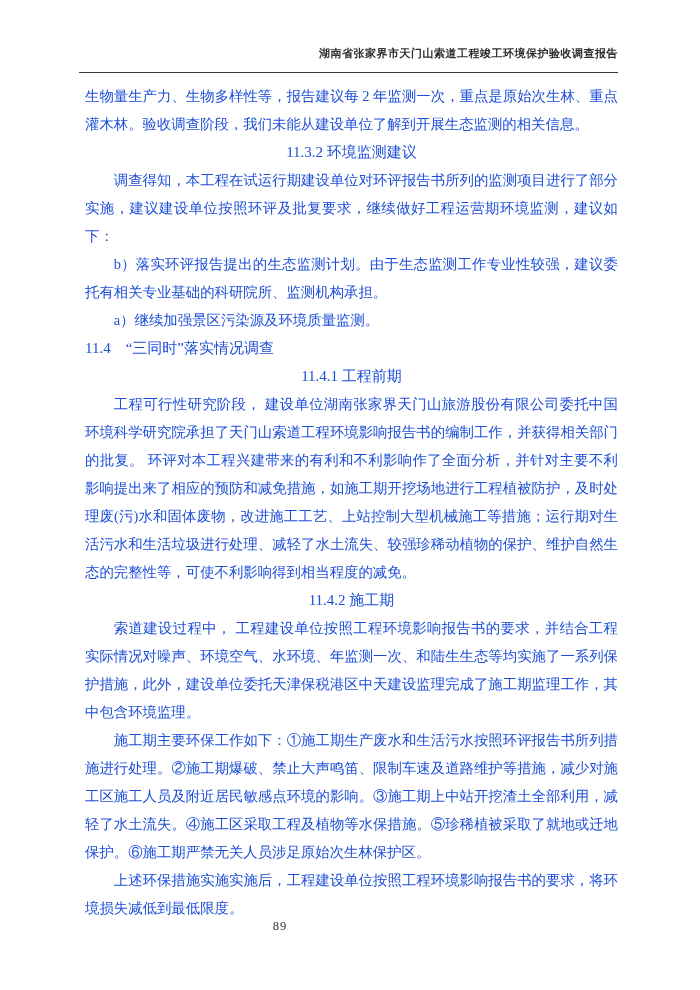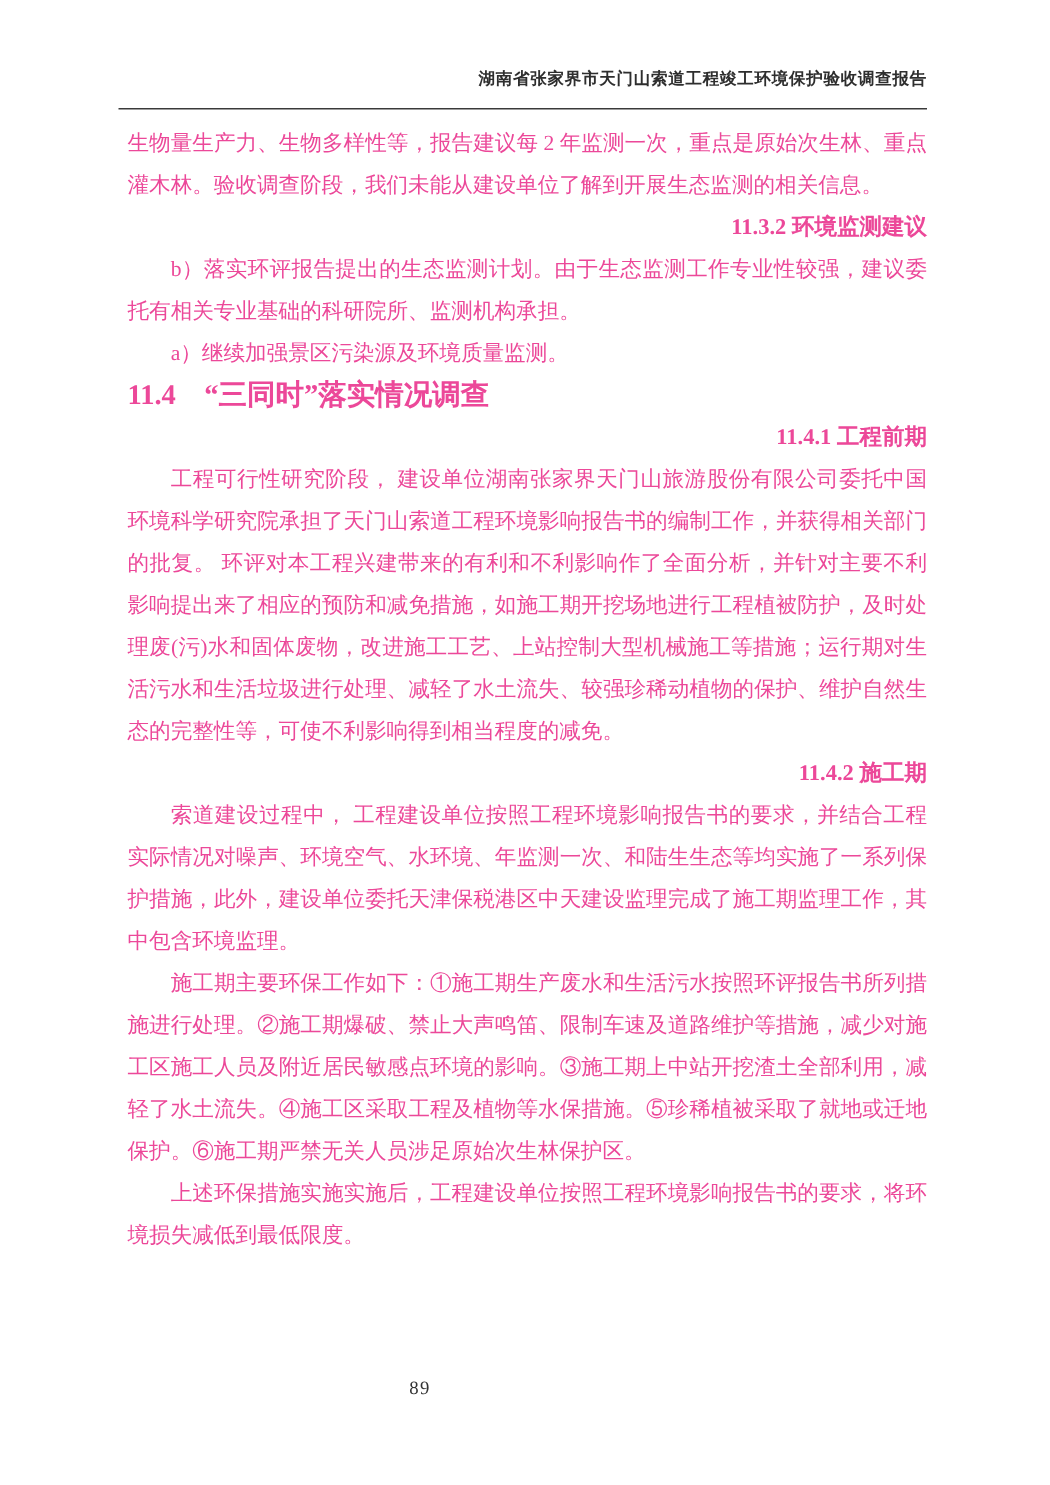--- a/index.html
+++ b/index.html
@@ -31,43 +31,43 @@
   .header-rule {
     margin-top: 12px;
     border-bottom: 1.6px solid #3a3a3a;
     height: 0;
   }
   .body-text {
     margin: 9px 82px 0 85px;
     font-size: 14.4px;
     line-height: 28px;
     text-align: justify;
-    color: #ec4899;
+    color: #1d4ed8;
   }
   .para {
     margin: 0;
     text-indent: 2em;
   }
   .para.no-indent {
     text-indent: 0;
   }
   .h2 {
     margin: 0;
-    font-size: 19px;
-    font-weight: bold;
+    font-size: 15px;
+    font-weight: normal;
     line-height: 28px;
     text-align: left;
     text-indent: 0;
   }
   .h3 {
     margin: 0;
     font-size: 15px;
-    font-weight: bold;
+    font-weight: normal;
     line-height: 28px;
-    text-align: right;
+    text-align: center;
     text-indent: 0;
   }
   .footer {
     position: absolute;
     top: 916px;
     left: 0;
     width: 560px;
     text-align: center;
   }
   .page-number {
@@ -82,20 +82,21 @@
 <div class="page">
 
   <div class="header">
     <div class="header-text">湖南省张家界市天门山索道工程竣工环境保护验收调查报告</div>
     <div class="header-rule"></div>
   </div>
 
   <div class="body-text">
     <p class="para no-indent">生物量生产力、生物多样性等，报告建议每 2 年监测一次，重点是原始次生林、重点灌木林。验收调查阶段，我们未能从建设单位了解到开展生态监测的相关信息。</p>
     <p class="h3">11.3.2 环境监测建议</p>
+    <p class="para">调查得知，本工程在试运行期建设单位对环评报告书所列的监测项目进行了部分实施，建议建设单位按照环评及批复要求，继续做好工程运营期环境监测，建议如下：</p>
     <p class="para">b）落实环评报告提出的生态监测计划。由于生态监测工作专业性较强，建议委托有相关专业基础的科研院所、监测机构承担。</p>
     <p class="para">a）继续加强景区污染源及环境质量监测。</p>
     <p class="h2">11.4　“三同时”落实情况调查</p>
     <p class="h3">11.4.1 工程前期</p>
     <p class="para">工程可行性研究阶段， 建设单位湖南张家界天门山旅游股份有限公司委托中国环境科学研究院承担了天门山索道工程环境影响报告书的编制工作，并获得相关部门的批复。 环评对本工程兴建带来的有利和不利影响作了全面分析，并针对主要不利影响提出来了相应的预防和减免措施，如施工期开挖场地进行工程植被防护，及时处理废(污)水和固体废物，改进施工工艺、上站控制大型机械施工等措施；运行期对生活污水和生活垃圾进行处理、减轻了水土流失、较强珍稀动植物的保护、维护自然生态的完整性等，可使不利影响得到相当程度的减免。</p>
     <p class="h3">11.4.2 施工期</p>
     <p class="para">索道建设过程中， 工程建设单位按照工程环境影响报告书的要求，并结合工程实际情况对噪声、环境空气、水环境、年监测一次、和陆生生态等均实施了一系列保护措施，此外，建设单位委托天津保税港区中天建设监理完成了施工期监理工作，其中包含环境监理。</p>
     <p class="para">施工期主要环保工作如下：①施工期生产废水和生活污水按照环评报告书所列措施进行处理。②施工期爆破、禁止大声鸣笛、限制车速及道路维护等措施，减少对施工区施工人员及附近居民敏感点环境的影响。③施工期上中站开挖渣土全部利用，减轻了水土流失。④施工区采取工程及植物等水保措施。⑤珍稀植被采取了就地或迁地保护。⑥施工期严禁无关人员涉足原始次生林保护区。</p>
     <p class="para">上述环保措施实施实施后，工程建设单位按照工程环境影响报告书的要求，将环境损失减低到最低限度。</p>
   </div>

